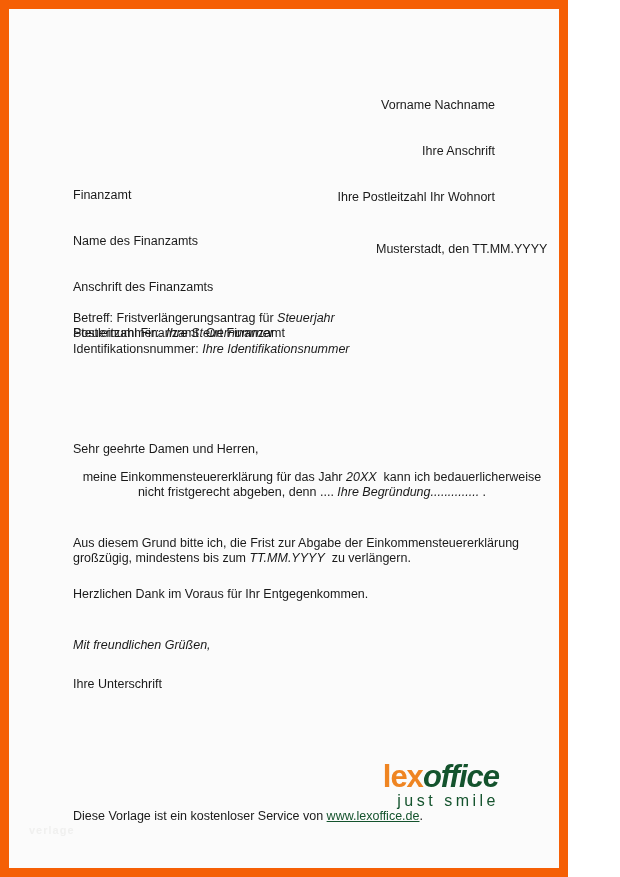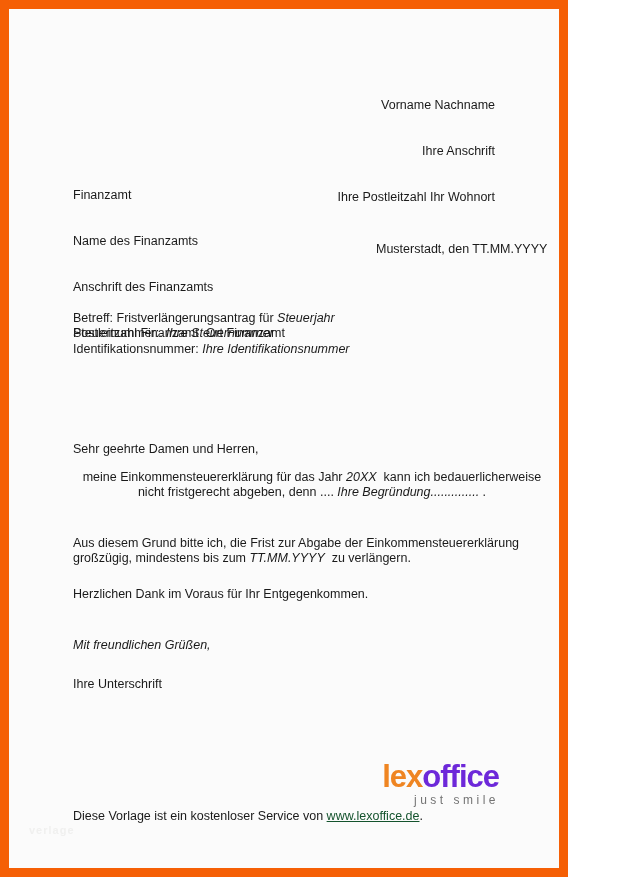--- a/index.html
+++ b/index.html
@@ -37,24 +37,24 @@
   .signature    { top: 668px; left: 64px; }
 
   .logo         { top: 752px; right: 60px; text-align: right; }
   .logo-word {
     font-size: 31px;
     font-weight: bold;
     letter-spacing: -1px;
     line-height: 31px;
   }
   .logo-lex    { color: #EF8522; margin-top: 41px; }
-  .logo-office { color: #6d28d9; }
+  .logo-office { color: #14532d; font-style: italic; }
   .logo-tagline {
-    color: #737373;
-    font-size: 12px;
+    color: #14532d;
+    font-size: 16px;
     letter-spacing: 3.5px;
     line-height: 15px;
     margin-top: 1px;
   }
 
   .footer       { top: 800px; left: 64px; }
   .footer a {
     color: #14532d;
     text-decoration: underline;
     cursor: pointer;

